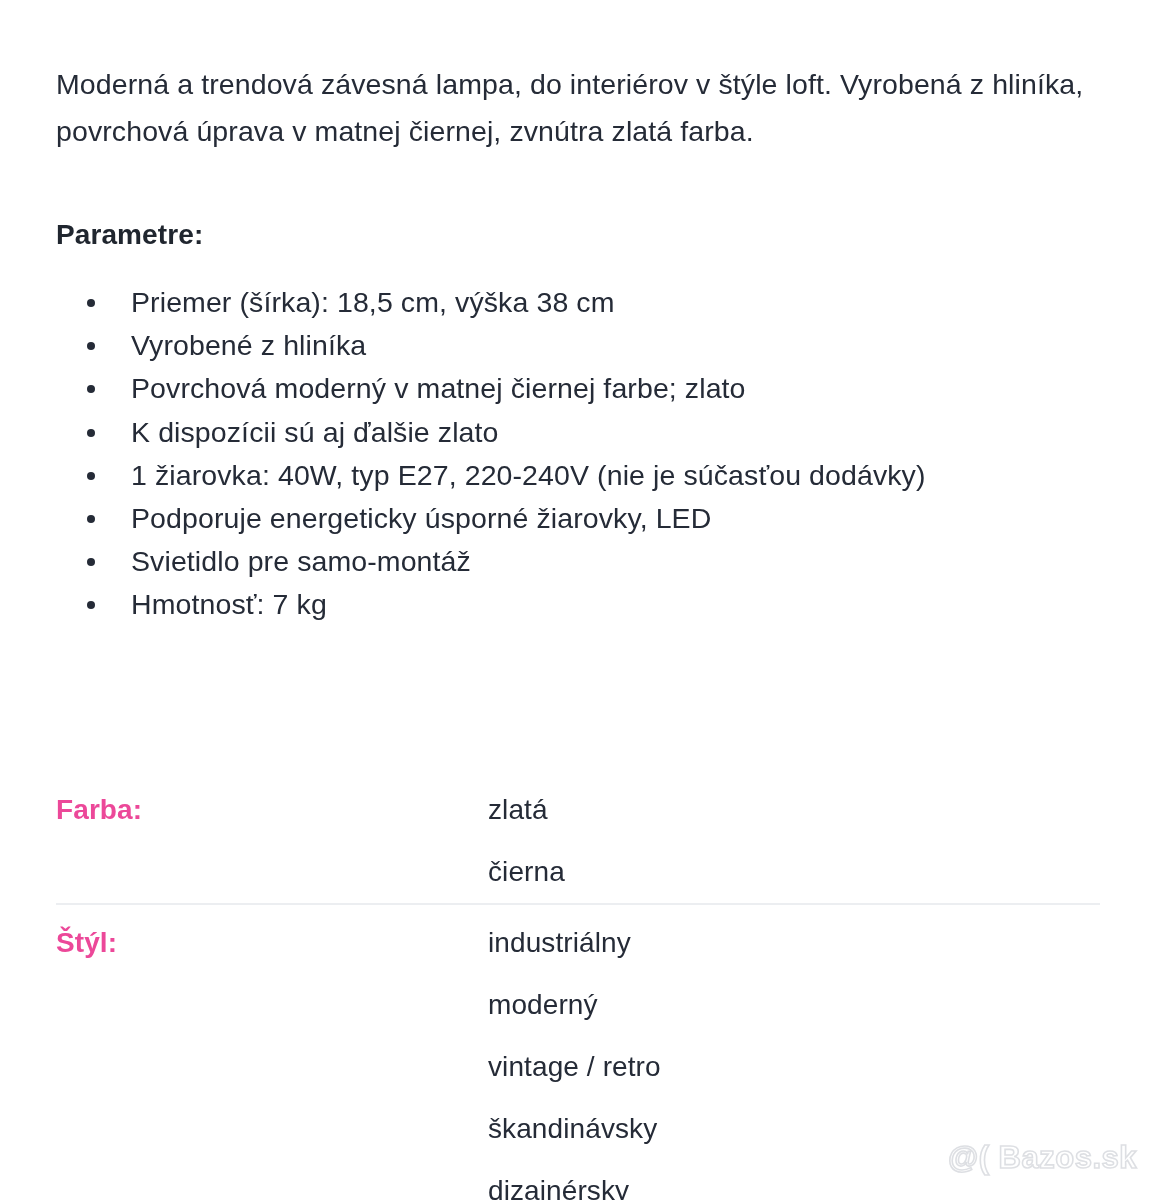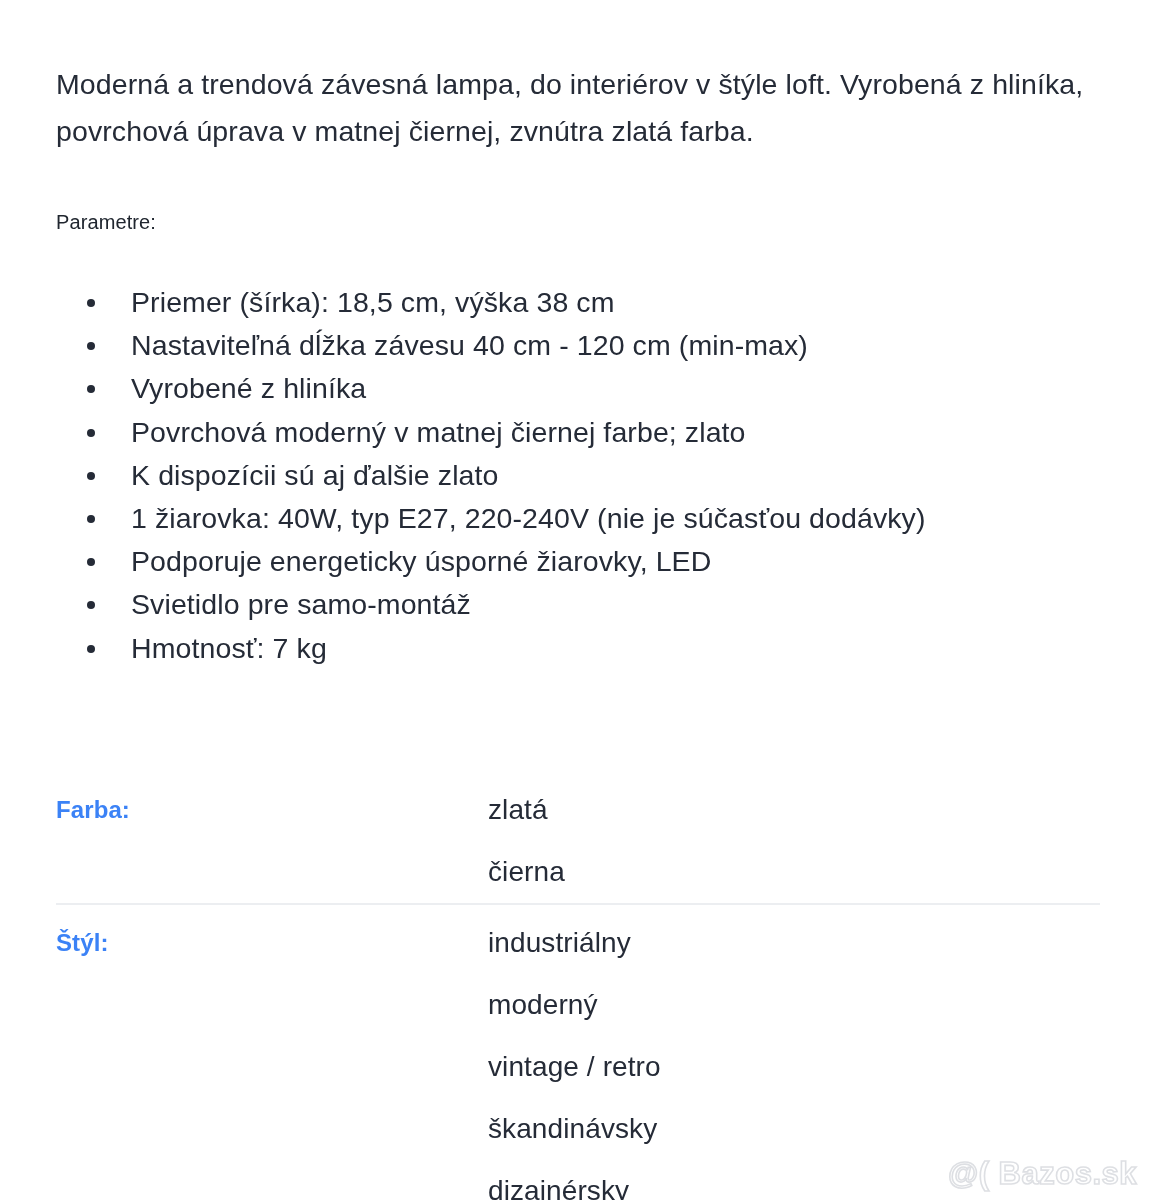--- a/index.html
+++ b/index.html
@@ -35,24 +35,24 @@
     line-height: 47px;
     font-weight: 400;
     color: #252b37;
     letter-spacing: 0.1px;
   }
 
   
   .params-heading {
     position: absolute;
     left: 56px;
-    top: 185px;
-    font-size: 20px;
+    top: 192px;
+    font-size: 28px;
     line-height: 40px;
-    font-weight: 400;
+    font-weight: 700;
     color: #20262f;
     letter-spacing: 0.1px;
   }
 
   
   .params-list {
     position: absolute;
     left: 56px;
     top: 272px;
     width: 1060px;
@@ -91,45 +91,45 @@
     display: flex;
     align-items: flex-start;
     padding: 0;
   }
   .spec-row + .spec-row {
     border-top: 2px solid #eceef1;
   }
   .spec-label {
     width: 432px;
     flex: 0 0 432px;
-    font-size: 24px;
+    font-size: 28px;
     line-height: 62px;
     font-weight: 700;
-    color: #3b82f6;
+    color: #ec4899;
     letter-spacing: 0.1px;
     padding-top: 7px;
   }
   .spec-values {
     flex: 1 1 auto;
     padding-top: 7px;
   }
   .spec-value {
     font-size: 28px;
     line-height: 62px;
     font-weight: 400;
     color: #252b37;
     letter-spacing: 0.1px;
     white-space: nowrap;
   }
 
   
   .watermark {
     position: absolute;
     right: 20px;
-    bottom: 8px;
+    bottom: 24px;
     font-size: 31px;
     line-height: 36px;
     font-weight: 700;
     letter-spacing: 0.5px;
     color: transparent;
     -webkit-text-stroke: 1.6px #dcdee2;
     text-stroke: 1.6px #dcdee2;
     user-select: none;
     white-space: nowrap;
     opacity: 0.95;
@@ -144,24 +144,20 @@
 
   <h2 class="params-heading">Parametre:</h2>
 
   <ul class="params-list">
     <li>
       <span class="bullet"></span>
       <span>Priemer (šírka): 18,5 cm, výška 38 cm</span>
     </li>
     <li>
       <span class="bullet"></span>
-      <span>Nastaviteľná dĺžka závesu 40 cm - 120 cm (min-max)</span>
-    </li>
-    <li>
-      <span class="bullet"></span>
       <span>Vyrobené z hliníka</span>
     </li>
     <li>
       <span class="bullet"></span>
       <span>Povrchová moderný v matnej čiernej farbe; zlato</span>
     </li>
     <li>
       <span class="bullet"></span>
       <span>K dispozícii sú aj ďalšie zlato</span>
     </li>

